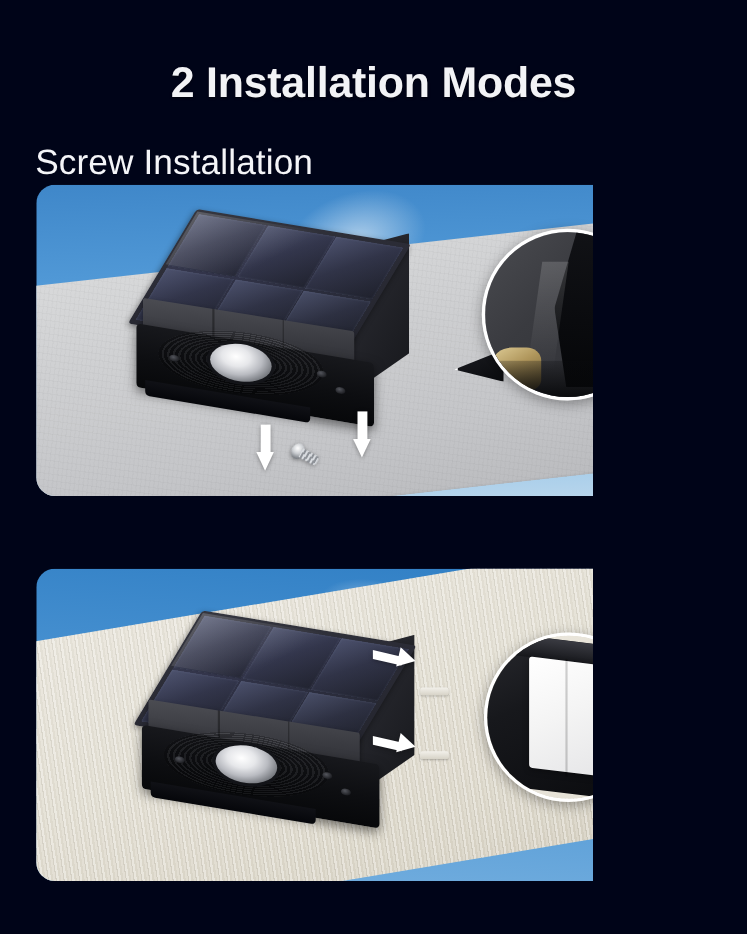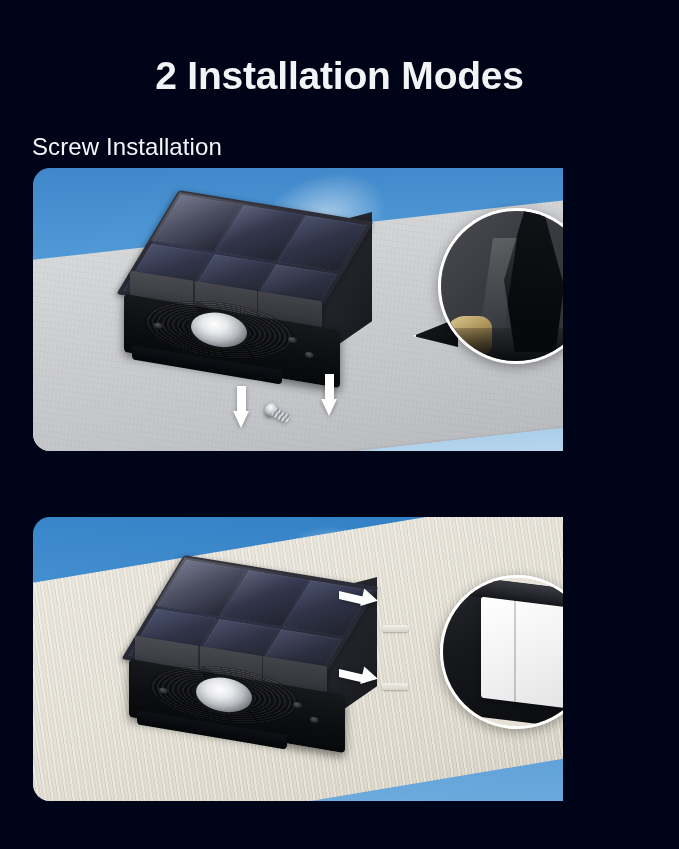--- a/index.html
+++ b/index.html
@@ -3,37 +3,37 @@
 <meta charset="utf-8">
 <style>
   html,body{margin:0;padding:0;}
   body{
     width:679px;height:849px;
     background:#000418;
     font-family:"Liberation Sans", sans-serif;
     overflow:hidden;
     position:relative;
   }
-  .page{position:relative;width:539px;height:849px;overflow:hidden;padding-left:24px;}
+  .page{position:relative;width:539px;height:849px;overflow:hidden;}
 
   
   .main-title{
     position:absolute;left:0;top:52px;width:679px;
     text-align:center;
     color:#f2f3f6;
     font-size:39px;
     font-weight:bold;
     letter-spacing:-0.2px;
     line-height:48px;
     text-shadow:0 1px 2px rgba(0,0,0,.6);
   }
   .section-title{
     position:absolute;left:32px;
     color:#f4f5f8;
-    font-size:24px;
+    font-size:32px;
     font-weight:400;
     line-height:28px;
     letter-spacing:0.1px;
     text-align:center;
   }
   #sec1-title{top:133px;}
   #sec2-title{top:481px;}
 
   
   .panel{

